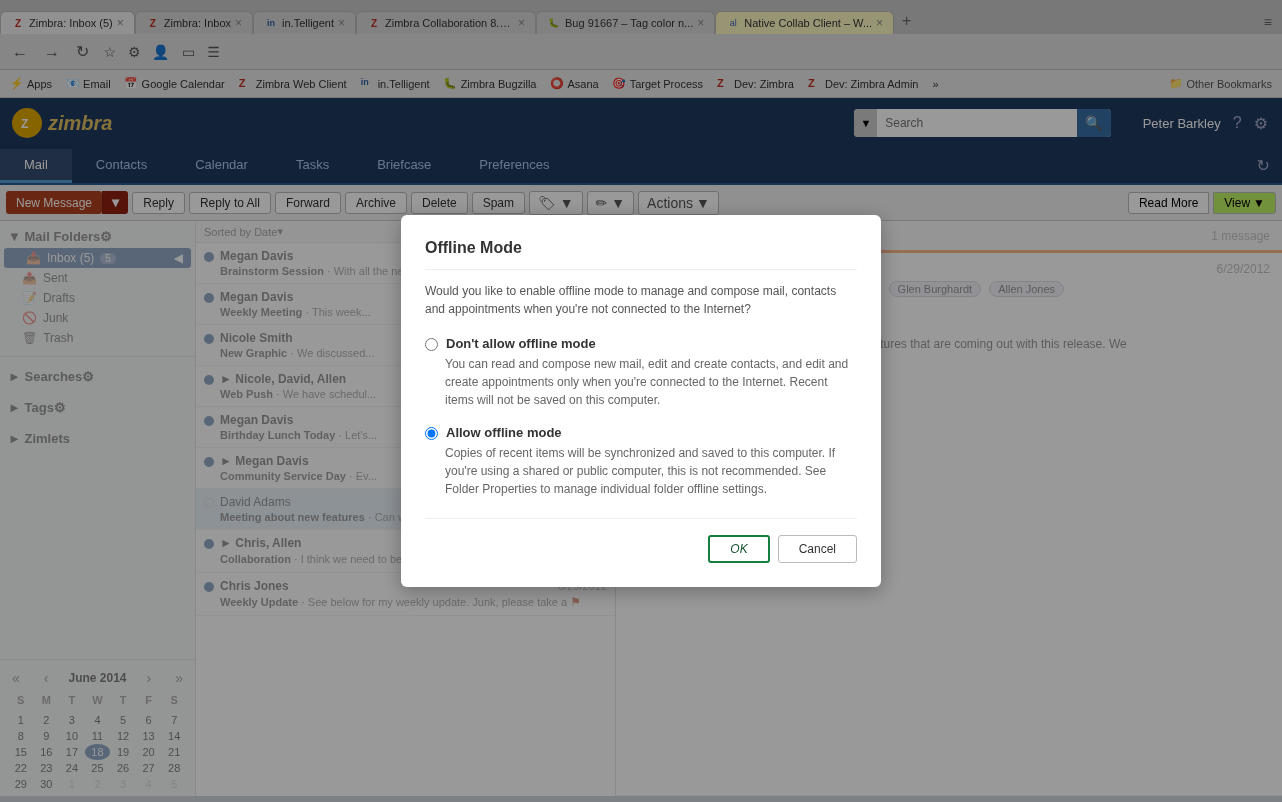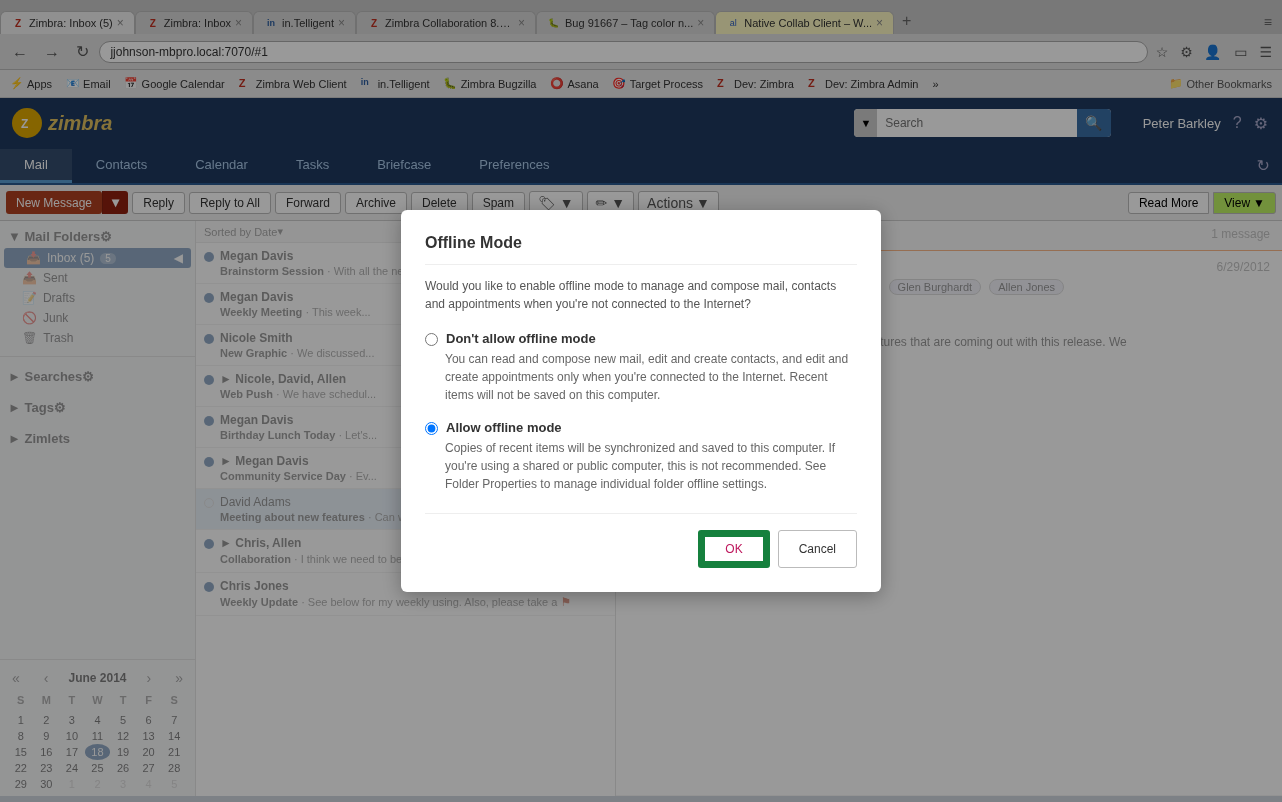--- a/index.html
+++ b/index.html
@@ -91,21 +91,21 @@
     .email-content { flex: 1; overflow: hidden; }
     .email-sender { font-size: 12px; color: #333; }
     .email-preview { font-size: 11px; color: #666; white-space: nowrap; overflow: hidden; text-overflow: ellipsis; margin-top: 2px; }
     .email-preview .subject { font-weight: bold; color: #444; }
     .email-date { font-size: 11px; color: #888; flex-shrink: 0; }
     .email-flag { color: #c04020; font-size: 12px; }
     .thread-count { background: #e8e8e8; border-radius: 8px; padding: 1px 5px; font-size: 10px; color: #555; }
 
     
     .email-view { flex: 1; display: flex; flex-direction: column; overflow: hidden; }
-    .email-view-header { display: flex; align-items: flex-start; padding: 6px 12px; background: #f5f5f5; border-bottom: 1px solid #f97316; }
+    .email-view-header { display: flex; align-items: center; padding: 6px 12px; background: #f5f5f5; border-bottom: 3px solid #f97316; }
     .email-view-title { font-size: 15px; font-weight: bold; color: #333; flex: 1; }
     .email-view-count { font-size: 12px; color: #888; }
     .email-detail { display: flex; flex-direction: column; padding: 8px 12px; border-bottom: 1px solid #eee; overflow-y: auto; flex: 1; }
     .email-detail-header { display: flex; gap: 10px; align-items: flex-start; margin-bottom: 8px; }
     .email-avatar { width: 48px; height: 48px; background: #7a9abf; border-radius: 50%; display: flex; align-items: center; justify-content: center; color: white; font-size: 24px; flex-shrink: 0; }
     .email-meta { flex: 1; }
     .email-meta-row { display: flex; align-items: center; gap: 8px; margin-bottom: 4px; font-size: 12px; }
     .email-meta-label { color: #888; }
     .email-recipient-tag { background: #e8e8f8; border: 1px solid #bbb; border-radius: 10px; padding: 1px 8px; font-size: 11px; color: #333; }
     .email-timestamp { margin-left: auto; color: #888; font-size: 12px; }
@@ -118,21 +118,21 @@
     .modal { background: white; border-radius: 6px; padding: 24px; width: 480px; box-shadow: 0 4px 20px rgba(0,0,0,0.3); }
     .modal-title { font-size: 16px; font-weight: bold; color: #333; margin-bottom: 12px; border-bottom: 1px solid #eee; padding-bottom: 12px; }
     .modal-description { font-size: 12px; color: #555; margin-bottom: 18px; line-height: 1.5; }
     .modal-option { margin-bottom: 16px; }
     .modal-option-row { display: flex; align-items: flex-start; gap: 8px; margin-bottom: 4px; }
     .modal-option-radio { margin-top: 2px; cursor: pointer; }
     .modal-option-label { font-size: 13px; font-weight: bold; color: #333; }
     .modal-option-desc { font-size: 12px; color: #666; line-height: 1.5; margin-left: 20px; }
     .modal-footer { display: flex; justify-content: flex-end; gap: 8px; margin-top: 20px; border-top: 1px solid #eee; padding-top: 16px; }
     .modal-btn { padding: 5px 20px; border-radius: 3px; font-size: 12px; cursor: pointer; }
-    .modal-btn-ok { background: white; border: 7px solid #15803d; color: #be185d; }
+    .modal-btn-ok { background: white; border: 2px solid #15803d; color: #14532d; font-style: italic; }
     .modal-btn-cancel { background: white; border: 1px solid #bbb; color: #333; }
 
     
     .dimmed { opacity: 0.5; pointer-events: none; }
   </style>
 </head>
 <body>
 
 <div>
 
@@ -168,21 +168,20 @@
       <span class="tab-close">×</span>
     </div>
     <span style="padding:4px 8px; cursor:pointer; color:#666; font-size:16px;">+</span>
     <span style="padding:4px 6px; cursor:pointer; color:#666; font-size:14px; margin-left:auto; margin-right:4px;">≡</span>
   </div>
 
   <div class="browser-nav">
     <button class="nav-btn">←</button>
     <button class="nav-btn">→</button>
     <button class="nav-btn">↻</button>
-    <input class="address-bar" value="jjohnson-mbpro.local:7070/#1" style="">
     <div class="nav-icons">
       <button class="nav-icon-btn">☆</button>
       <button class="nav-icon-btn">⚙</button>
       <button class="nav-icon-btn">👤</button>
       <button class="nav-icon-btn">▭</button>
       <button class="nav-icon-btn">☰</button>
     </div>
   </div>
 
   <div class="bookmarks-bar">
@@ -559,21 +558,21 @@
         <div class="email-dot"></div>
         <div class="email-content">
           <div style="display:flex; justify-content:space-between;">
             <span class="email-sender">Chris Jones</span>
             <div style="display:flex;align-items:center;gap:4px;">
               <span class="email-date">6/29/2012</span>
             </div>
           </div>
           <div class="email-preview">
             <span class="subject">Weekly Update</span>
-            <span> · See below for my weekly using. Also, please take a</span>
+            <span> · See below for my weekly update. Junk, please take a</span>
             <span class="email-flag">⚑</span>
           </div>
         </div>
       </div>
     </div>
 
     <div class="email-view dimmed">
       <div class="email-view-header">
         <span style="color:#888; margin-right:6px;">⊞</span>
         <span class="email-view-title">Meeting about new features</span>

